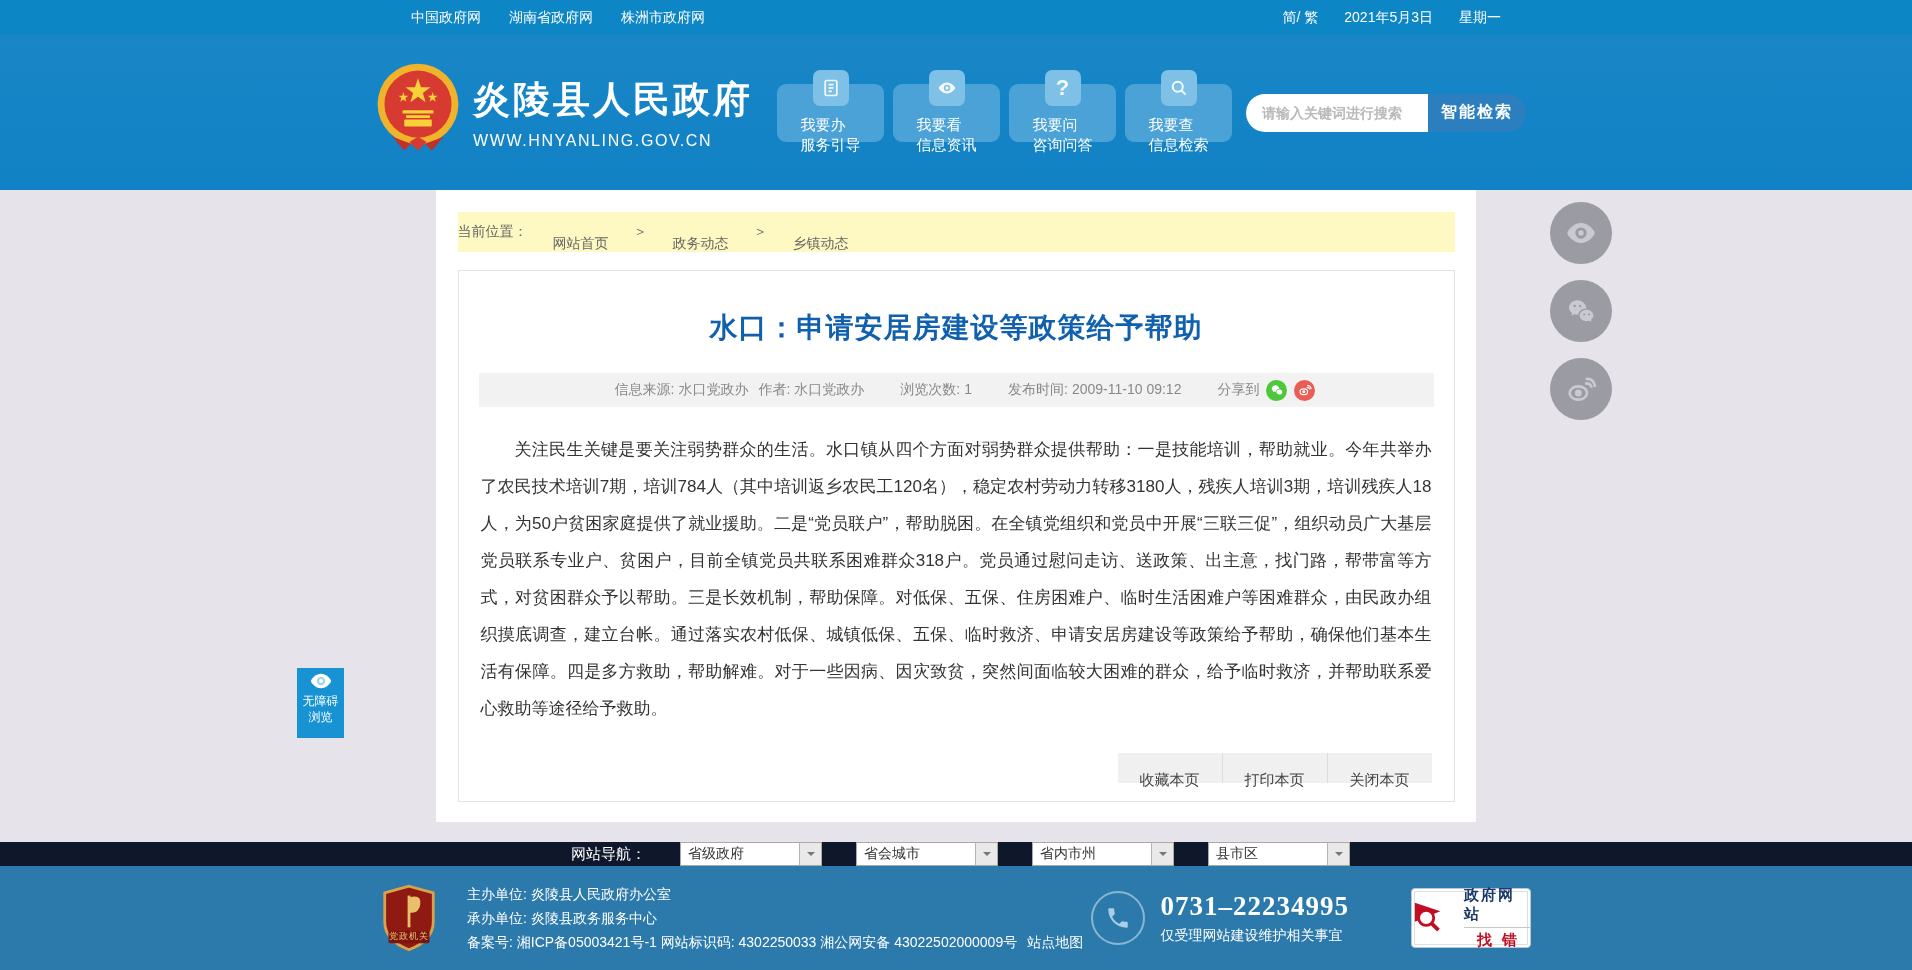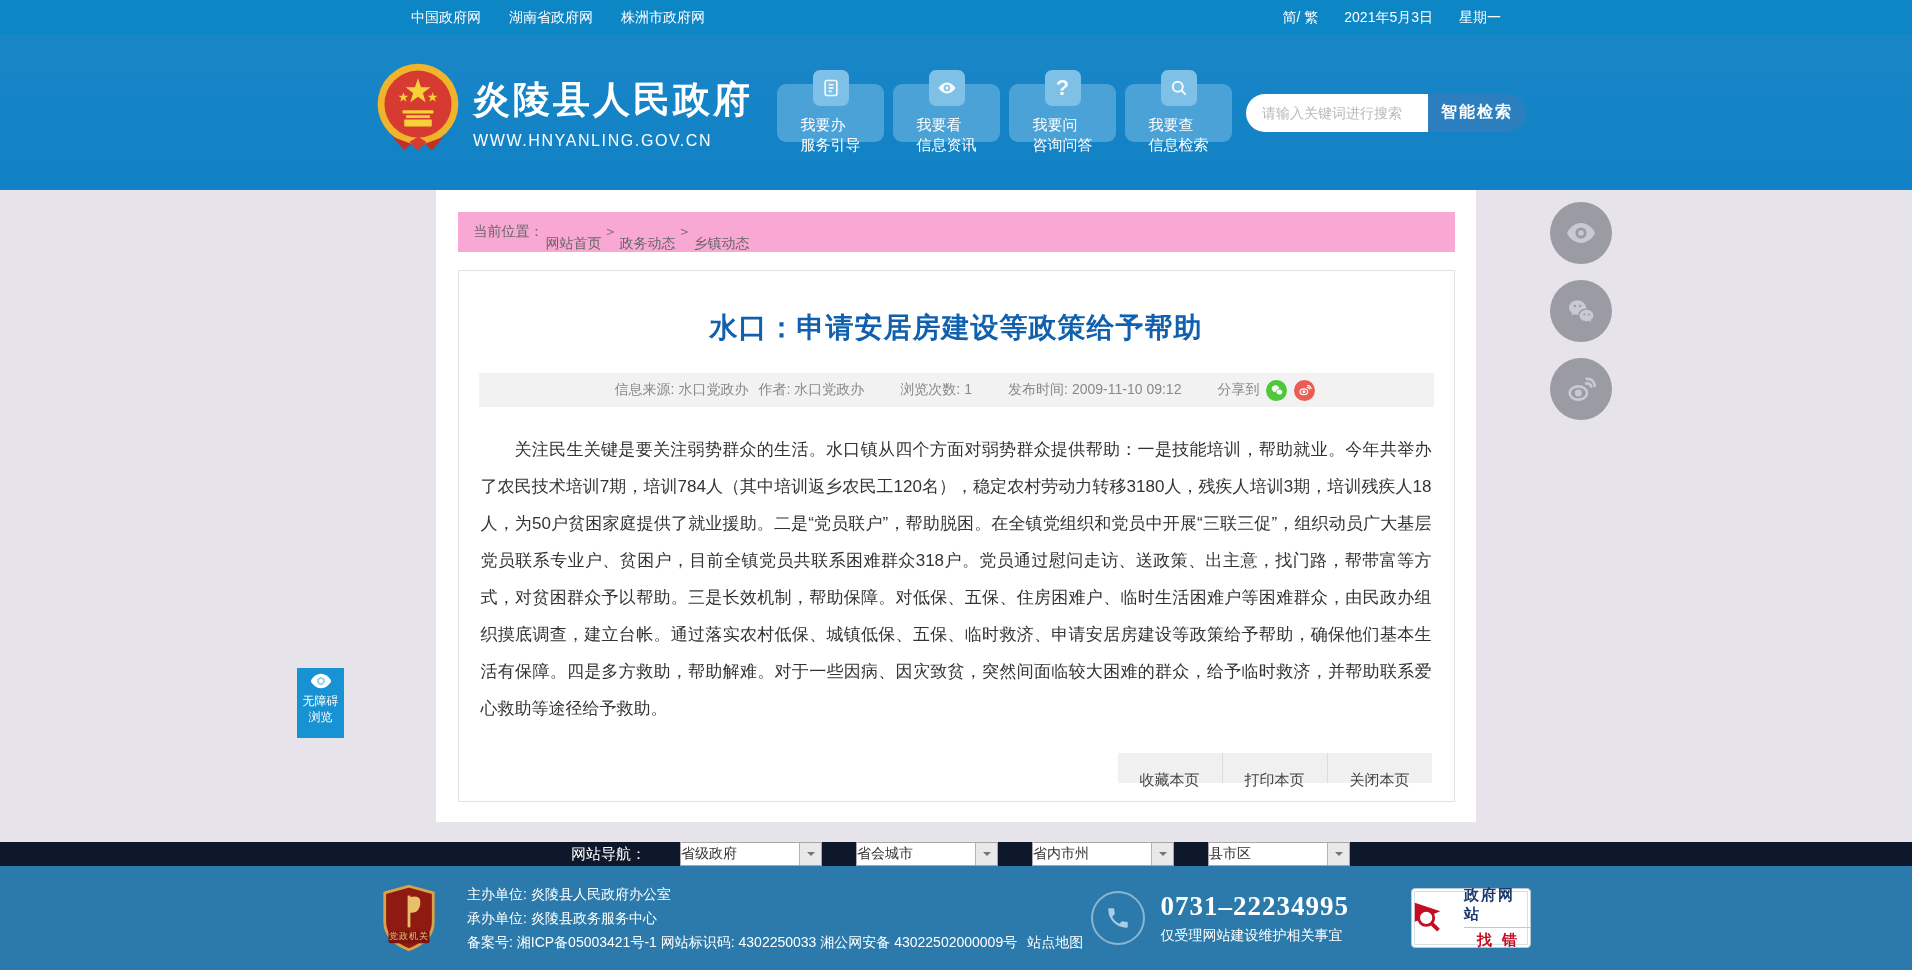--- a/index.html
+++ b/index.html
@@ -24,29 +24,29 @@
   .site-name { font-size:37px; font-weight:bold; letter-spacing:3px; }
   .site-url { font-size:16px; letter-spacing:1.6px; margin-top:7px; }
   .quick-buttons { display:flex; gap:9px; margin-left:24px; }
   .qbtn { width:107px; height:58px; background:#4aa2d7; border-radius:9px; display:flex;
     align-items:center; justify-content:center; gap:9px; color:#fff; cursor:pointer;flex-direction:column; }
   .qicon { width:36px; height:36px; background:#7fc0e6; border-radius:7px; flex:none;
     display:flex; align-items:center; justify-content:center; color:#f2fafe; }
   .qtext { font-size:15px; line-height:20px; white-space:nowrap; }
   .search { margin-left:14px; display:flex; height:38px; }
   .search input { width:182px; border:0; border-radius:19px 0 0 19px; padding:8px 16px;
-    font-size:14px; color:#333; outline:none; background:#fff; }
+    font-size:14px; color:#333; outline:none; background:#fff;font-weight:bold; }
   .search input::placeholder { color:#b9b9b9; }
   .search button { width:98px; border:0; border-radius:0 19px 19px 0; background:#2c7fbe;
     color:#fff; font-size:16px; font-weight:bold; letter-spacing:2px; cursor:pointer; }
   
   .main { flex:none; background:#e6e4ea; padding-bottom:20px; }
   .white-col { width:1040px; margin:0 auto; background:#fff; padding:22px 0 20px; }
-  .crumbbar { width:997px; margin:0 auto; height:40px; background:#f9a8d4; display:flex;
-    align-items:center; padding:0 16px; font-size:14px; color:#666; gap:2px; }
+  .crumbbar { width:997px; margin:0 auto; height:40px; background:#fef9c3; display:flex;
+    align-items:center; padding:0 0; font-size:14px; color:#666; gap:25px; }
   .crumbbar .crumb-link { cursor:pointer;margin-top:23px; }
   .card { width:997px; margin:18px auto 0; border:1px solid #e3e3e3; background:#fff; padding-bottom:10px; }
   .card-title { margin-top:38px; text-align:center; font-size:28px; font-weight:bold; color:#1060ae; letter-spacing:1px; }
   .metabar { margin:26px 20px 0; height:34px; background:#f2f2f2; display:flex; align-items:center;
     justify-content:center; font-size:14px; color:#888; }
   .meta-item { margin:0 18px; white-space:nowrap; }
   .meta-item b { font-weight:normal; margin-left:4px; }
   .share-group { display:flex; align-items:center; gap:7px; margin-left:18px; }
   .share-ic { width:21px; height:21px; border-radius:50%; display:flex; align-items:center;
     justify-content:center; cursor:pointer; }
@@ -57,21 +57,21 @@
   .actions { display:flex; justify-content:flex-end; margin:26px 22px 8px; }
   .action-btn { background:#f0f0f0; padding:12px 22px; height:30px; line-height:30px;
     font-size:15px; color:#444; cursor:pointer; border-left:1px solid #dcdcdc; }
   .action-btn:first-child { border-left:none; }
   
   .navbar { height:24px; background:#0f172a; flex:none; display:flex; align-items:center; }
   .navbar-inner { width:1150px; margin:0 auto; display:flex; align-items:center; gap:34px; padding-left:190px; }
   .nav-label { color:#fff; font-size:15px; flex:none; }
   .sel { width:142px; height:24px; background:#fff; border:1px solid #a9a9a9; display:flex;
     align-items:center; font-size:14px; color:#333; cursor:pointer; }
-  .sel-text { flex:1; white-space:nowrap; overflow:hidden; }
+  .sel-text { flex:1; padding-left:7px; white-space:nowrap; overflow:hidden; }
   .sel-btn { width:22px; height:100%; background:#e9e9e9; border-left:1px solid #b5b5b5;
     display:flex; align-items:center; justify-content:center; }
   .caret { width:0; height:0; border:4px solid transparent; border-top-color:#777; margin-top:4px; }
   
   .footer { flex:1; background:#2b7aab; color:#fff; display:flex; align-items:center; }
   .footer-inner { width:1150px; margin:0 auto; display:flex; align-items:center; }
   .gov-badge { position:relative; width:56px; height:68px; flex:none; cursor:pointer; }
   .gov-badge-label { position:absolute; left:0; right:0; bottom:9px; text-align:center;
     font-size:9px; color:#ecc673; letter-spacing:1px; }
   .footer-info { margin-left:30px; font-size:14px; line-height:24px; }

